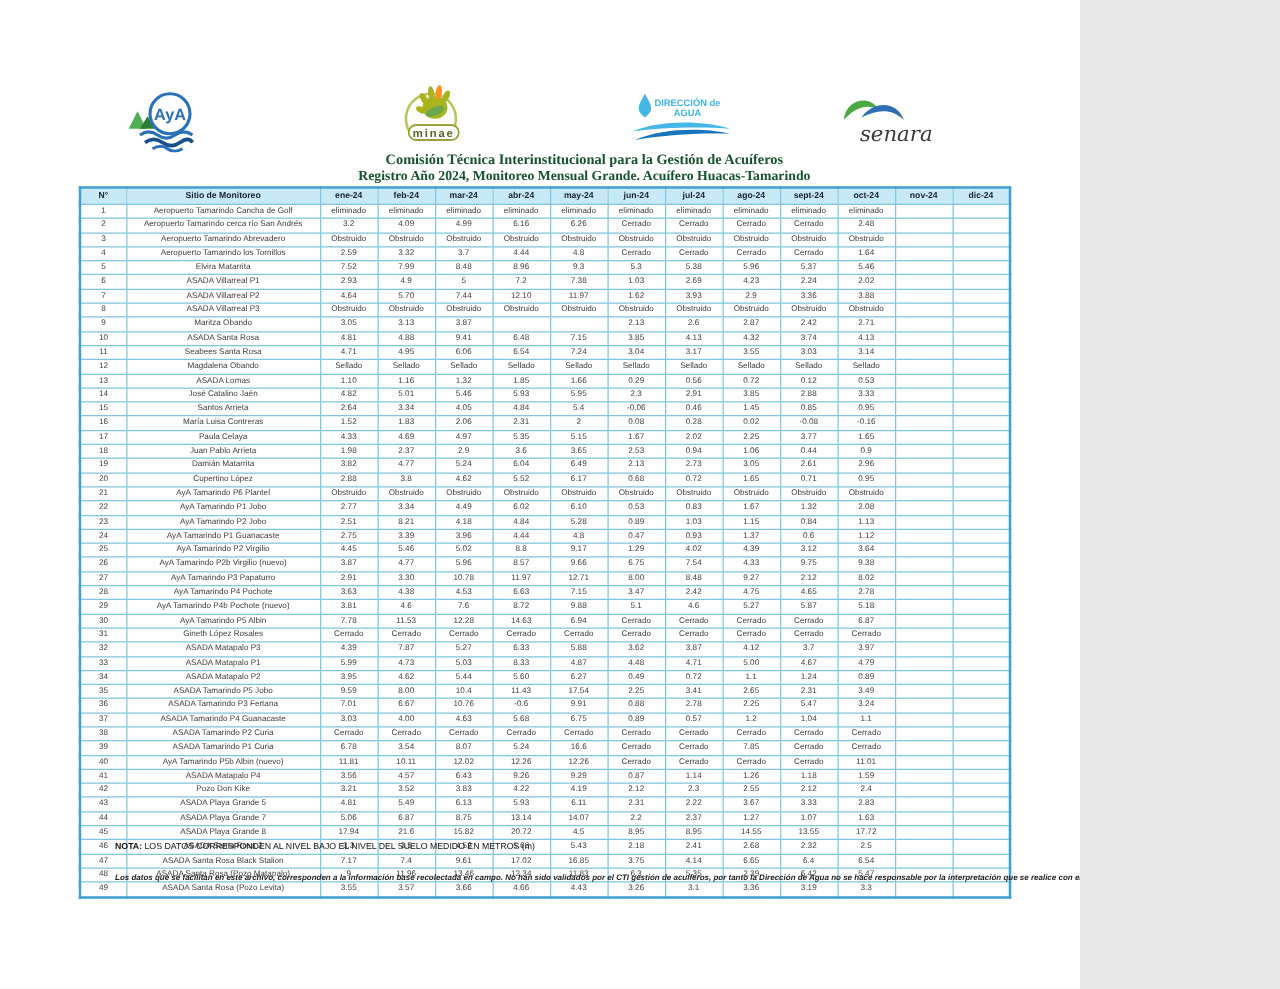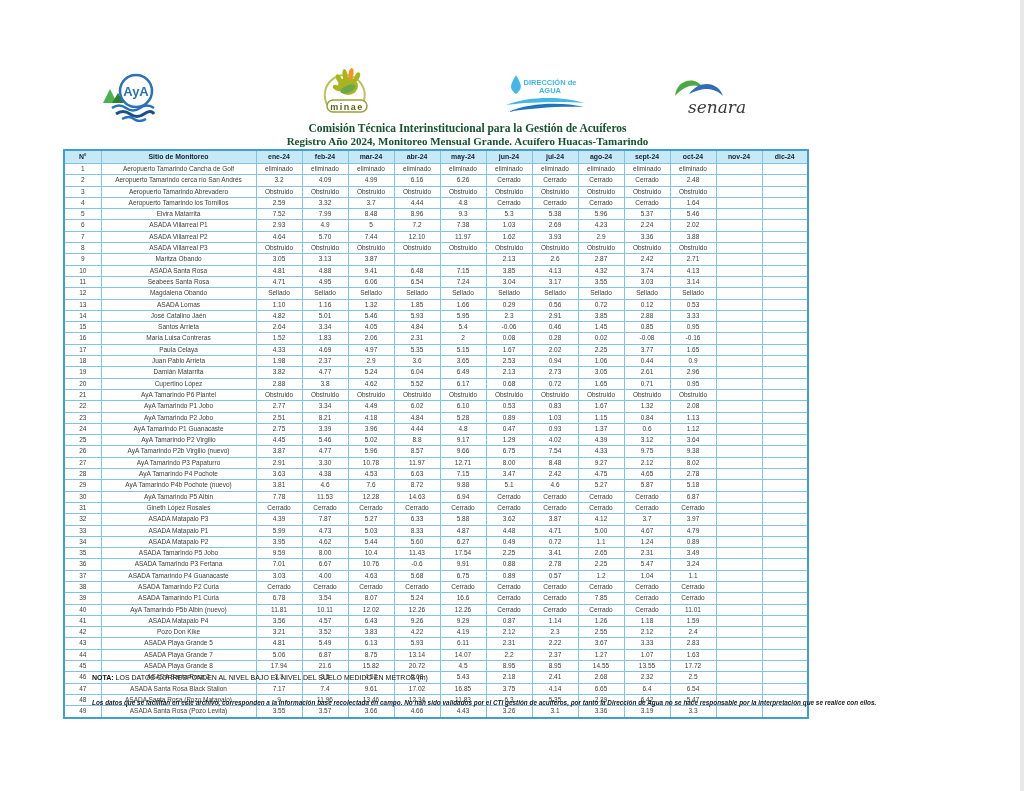--- a/index.html
+++ b/index.html
@@ -1,18 +1,18 @@
 <!DOCTYPE html>
 <html><head>
 <meta charset="utf-8">
 <style>
   html,body{margin:0;padding:0;background:#e8e8e8;}
   .page{
     position:relative;
-    width:1020px;height:791px;
+    width:864px;height:791px;
     background:#ffffff;
     font-family:"Liberation Sans", sans-serif;
     overflow:hidden;
   }
   
   .logo{position:absolute;}
   .logo-aya{left:100px;top:70px;width:64px;height:52px;}
   .logo-minae{left:310px;top:66px;width:74px;height:57px;}
   .logo-da{left:500px;top:72px;width:90px;height:50px;}
   .logo-senara{left:663px;top:70px;width:98px;height:52px;}

